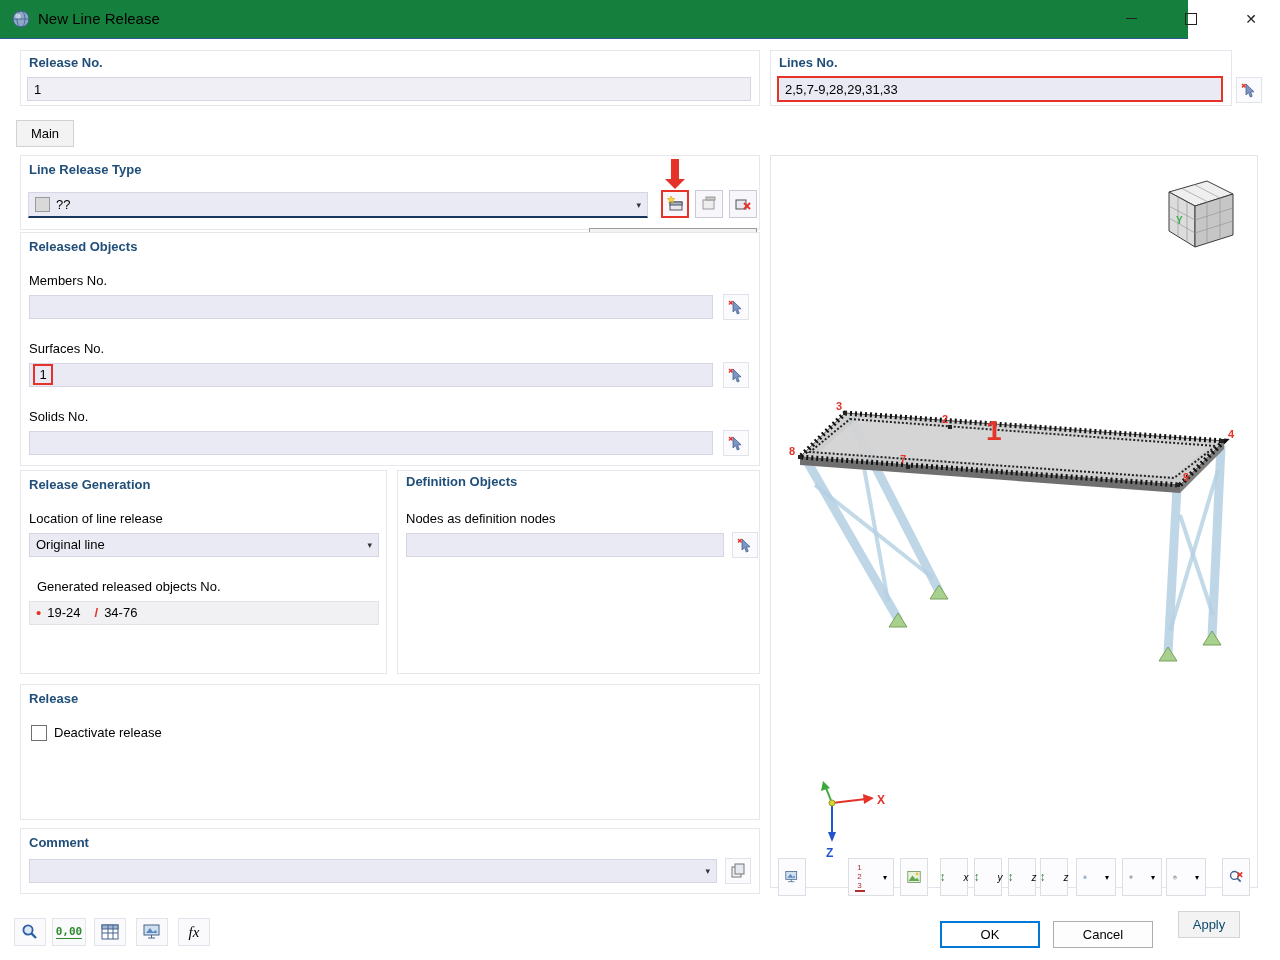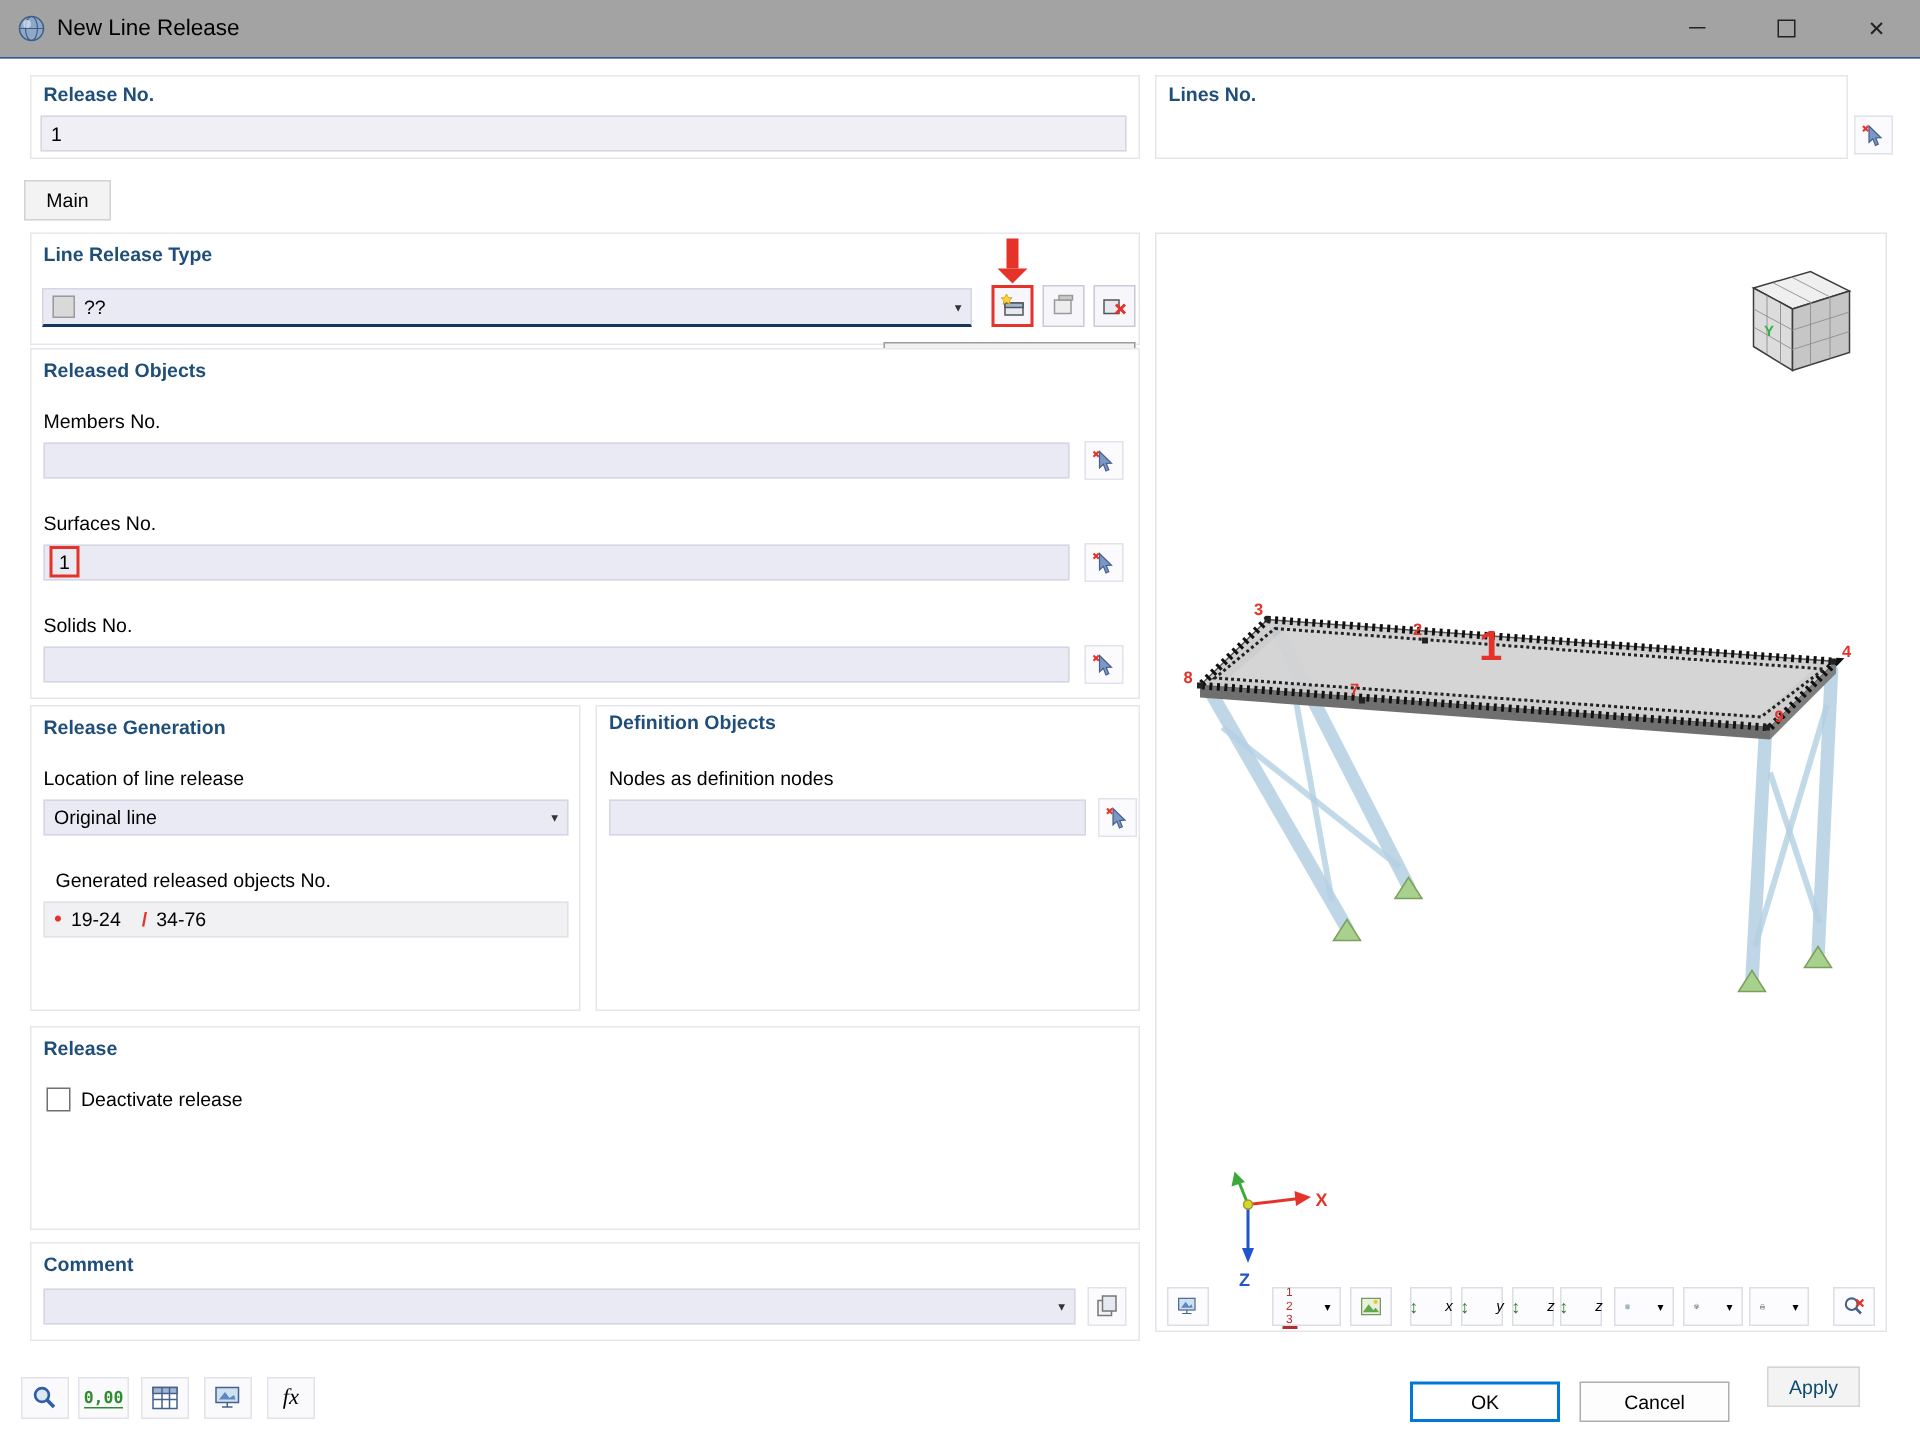--- a/index.html
+++ b/index.html
@@ -11,35 +11,35 @@
   .lbl{font-size:13px;color:#000}
   .field{background:#EAEAF5;border:1px solid #D5D5E3;box-sizing:border-box;height:24px;
          font-size:13px;color:#000;padding:0 6px;line-height:22px;font-family:"Liberation Sans",sans-serif}
   input.field{outline:none}
   .combo{display:flex;align-items:center;gap:6px}
   .chev{margin-left:auto;font-size:9px;color:#333}
   .pickbtn{position:absolute;width:26px;height:26px;border:1px solid #E2E2EA;background:#FBFBFD;
            display:flex;align-items:center;justify-content:center;padding:0;cursor:pointer}
   .toolbtn{position:absolute;width:28px;height:28px;border:1px solid #CACAD6;background:#F7F7FB;
            display:flex;align-items:center;justify-content:center;padding:0;box-sizing:border-box}
-  .vtbtn{position:absolute;height:26px;border:1px solid #DDDDE4;background:#FCFCFE;display:flex;
+  .vtbtn{position:absolute;height:38px;border:1px solid #DDDDE4;background:#FCFCFE;display:flex;
          align-items:center;justify-content:center;gap:18px;box-sizing:border-box;font-size:10px}
   .ftbtn{position:absolute;width:32px;height:28px;border:1px solid #E3E3E9;background:#FAFAFC;
          display:flex;align-items:center;justify-content:center;box-sizing:border-box}
   .redbox{border:2px solid #E5332A}
   .btn{position:absolute;height:27px;background:#FDFDFD;border:1px solid #ADADAD;font-size:13px;
        font-family:"Liberation Sans",sans-serif;cursor:pointer}
   .tooltip{position:absolute;background:#F2F2F2;border:1px solid #9C9C9C;font-size:12px;
            padding:3px 8px;white-space:nowrap;color:#000}
   .winbtn{position:absolute;top:0;width:46px;height:37px;display:flex;align-items:center;justify-content:center;color:#222}
 </style>
 </head>
 <body>
 
-<div class="abs" style="left:0;top:0;width:1280px;height:38px;background:#a3a3a3;border-bottom:1px solid #2B5797">
+<div class="abs" style="left:0;top:0;width:1188px;height:38px;background:#15803d;border-bottom:1px solid #2B5797">
   <span class="abs" style="left:11px;top:9px">
     <svg width="20" height="20" viewBox="0 0 20 20">
       <circle cx="10" cy="10" r="8" fill="#8FA8C8" stroke="#3E5E86"></circle>
       <ellipse cx="10" cy="10" rx="4" ry="8" fill="none" stroke="#3E5E86" stroke-width="0.8"></ellipse>
       <line x1="2" y1="10" x2="18" y2="10" stroke="#3E5E86" stroke-width="0.8"></line>
       <circle cx="7" cy="7" r="2.6" fill="#D8E4F0" opacity="0.7"></circle>
     </svg>
   </span>
   <span class="abs" style="left:38px;top:0;line-height:38px;font-size:15px">New Line Release</span>
   <span class="winbtn" style="left:1108px">
@@ -53,20 +53,21 @@
   </span>
 </div>
 
 <div class="panel" style="left:20px;top:50px;width:738px;height:54px">
   <div class="hdr" style="position:absolute;left:8px;top:4px">Release No.</div>
   <input class="field" style="position: absolute; left: 6px; top: 26px; width: 724px; background: rgb(239, 239, 245);" value="1">
 </div>
 
 <div class="panel" style="left:770px;top:50px;width:460px;height:54px">
   <div class="hdr" style="position:absolute;left:8px;top:4px">Lines No.</div>
+  <input class="field redbox" style="position: absolute; left: 6px; top: 25px; width: 446px; height: 26px;" value="2,5,7-9,28,29,31,33">
 </div>
 <button class="pickbtn" style="left:1236px;top:77px">
   <svg width="16" height="16" viewBox="0 0 16 16">
     <path d="M5 2 L5 13 L7.6 10.6 L9.3 15 L11.2 14.2 L9.5 10 L13 9.8 Z" fill="#7C97C4" stroke="#44608F" stroke-width="0.8"></path>
     <g stroke="#E5332A" stroke-width="1.4">
         <line x1="1" y1="2" x2="4.5" y2="5.5"></line>
         <line x1="4.5" y1="2" x2="1" y2="5.5"></line>
       </g>
   </svg>
 </button>

